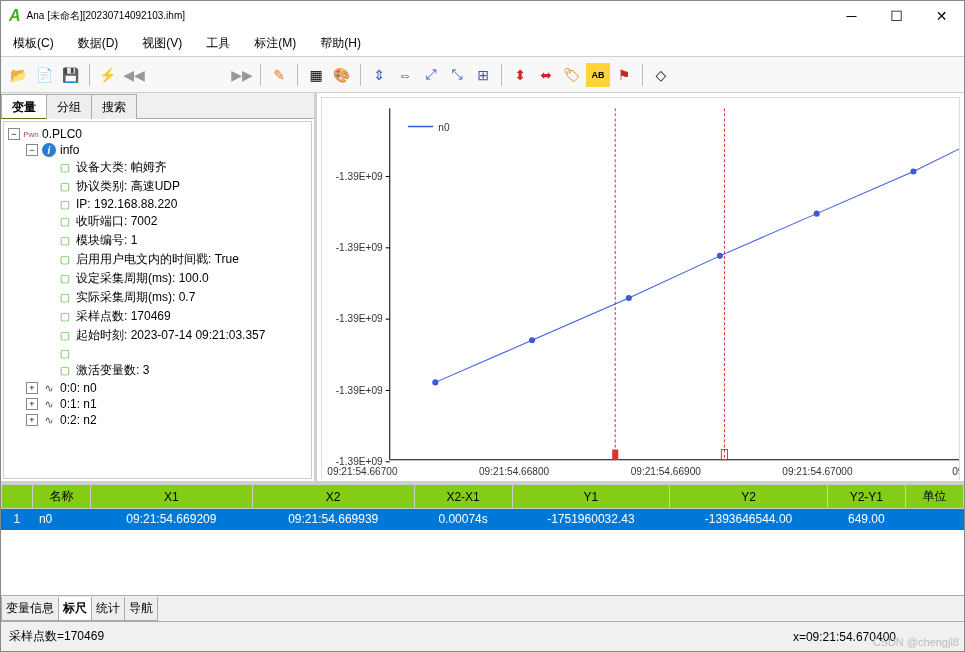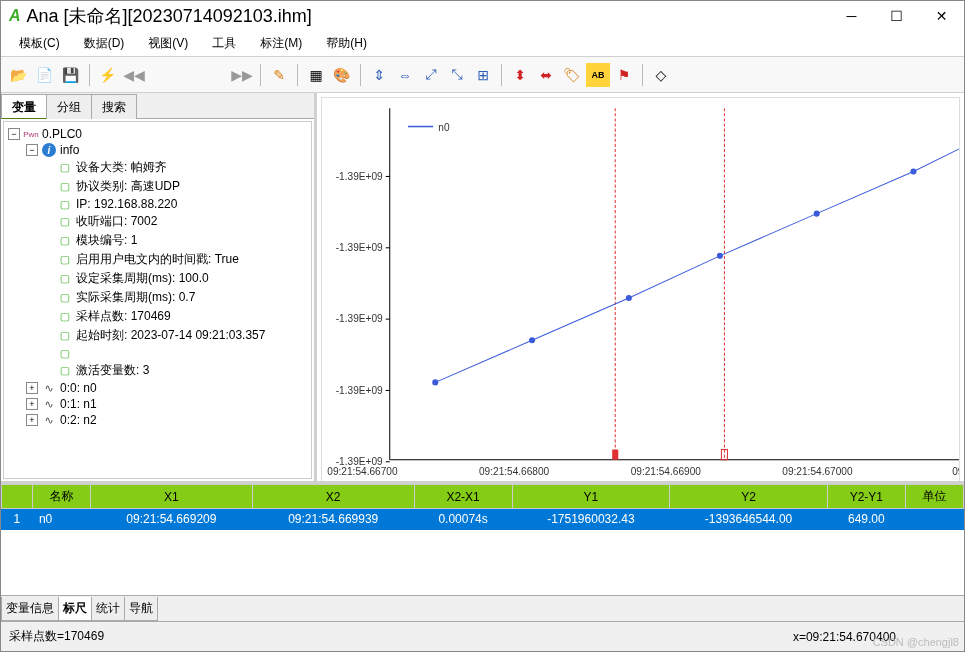--- a/index.html
+++ b/index.html
@@ -1,23 +1,23 @@
 <!DOCTYPE html>
 <html><head>
 <meta charset="utf-8">
 <style>
 * { box-sizing: border-box; margin: 0; padding: 0; font-family: "Microsoft YaHei", "Segoe UI", sans-serif; }
 body { width: 965px; height: 652px; background: #fff; font-size: 12px; border: 1px solid #888; display: flex; flex-direction: column; overflow: hidden; }
 .titlebar { height: 30px; display: flex; align-items: center; padding-left: 8px; background: #fff; }
 .titlebar .app-icon { color: #3fae29; font-weight: bold; font-size: 16px; font-style: italic; margin-right: 6px; }
-.titlebar .title { font-size: 18px; }
+.titlebar .title { font-size: 10px; }
 .titlebar .spacer { flex: 1; }
 .win-btns { display: flex; }
 .win-btn { width: 45px; height: 30px; display: flex; align-items: center; justify-content: center; font-size: 14px; cursor: pointer; }
-.menubar { height: 26px; display: flex; align-items: center; padding: 0 14px; gap: 16px; border-bottom: 1px solid #d0d0d0; }
+.menubar { height: 26px; display: flex; align-items: center; padding: 0 8px; gap: 16px; border-bottom: 1px solid #d0d0d0; }
 .menu-item { cursor: pointer; padding: 2px 4px; }
 .toolbar { height: 36px; display: flex; align-items: center; padding: 4px 6px; gap: 2px; border-bottom: 1px solid #d0d0d0; background: #f8f8f8; }
 .tbtn { width: 24px; height: 24px; display: flex; align-items: center; justify-content: center; border: 1px solid transparent; cursor: pointer; font-size: 14px; }
 .tsep { width: 1px; height: 22px; background: #bbb; margin: 0 4px; }
 .main { flex: 1; display: flex; overflow: hidden; }
 .left-pane { width: 316px; border-right: 3px solid #d0d0d0; display: flex; flex-direction: column; }
 .tabs { display: flex; border-bottom: 1px solid #aaa; background: #f0f0f0; height: 26px; }
 .tab { padding: 4px 10px; border: 1px solid #aaa; border-bottom: none; margin-right: -1px; background: #eee; cursor: pointer; position: relative; top: 1px; }
 .tab.active { background: #fff; border-bottom: 1px solid #4d7c0f; font-weight: bold; }
 .tree { flex: 1; overflow: auto; padding: 4px; background: #fff; border: 1px solid #ccc; margin: 2px; }

